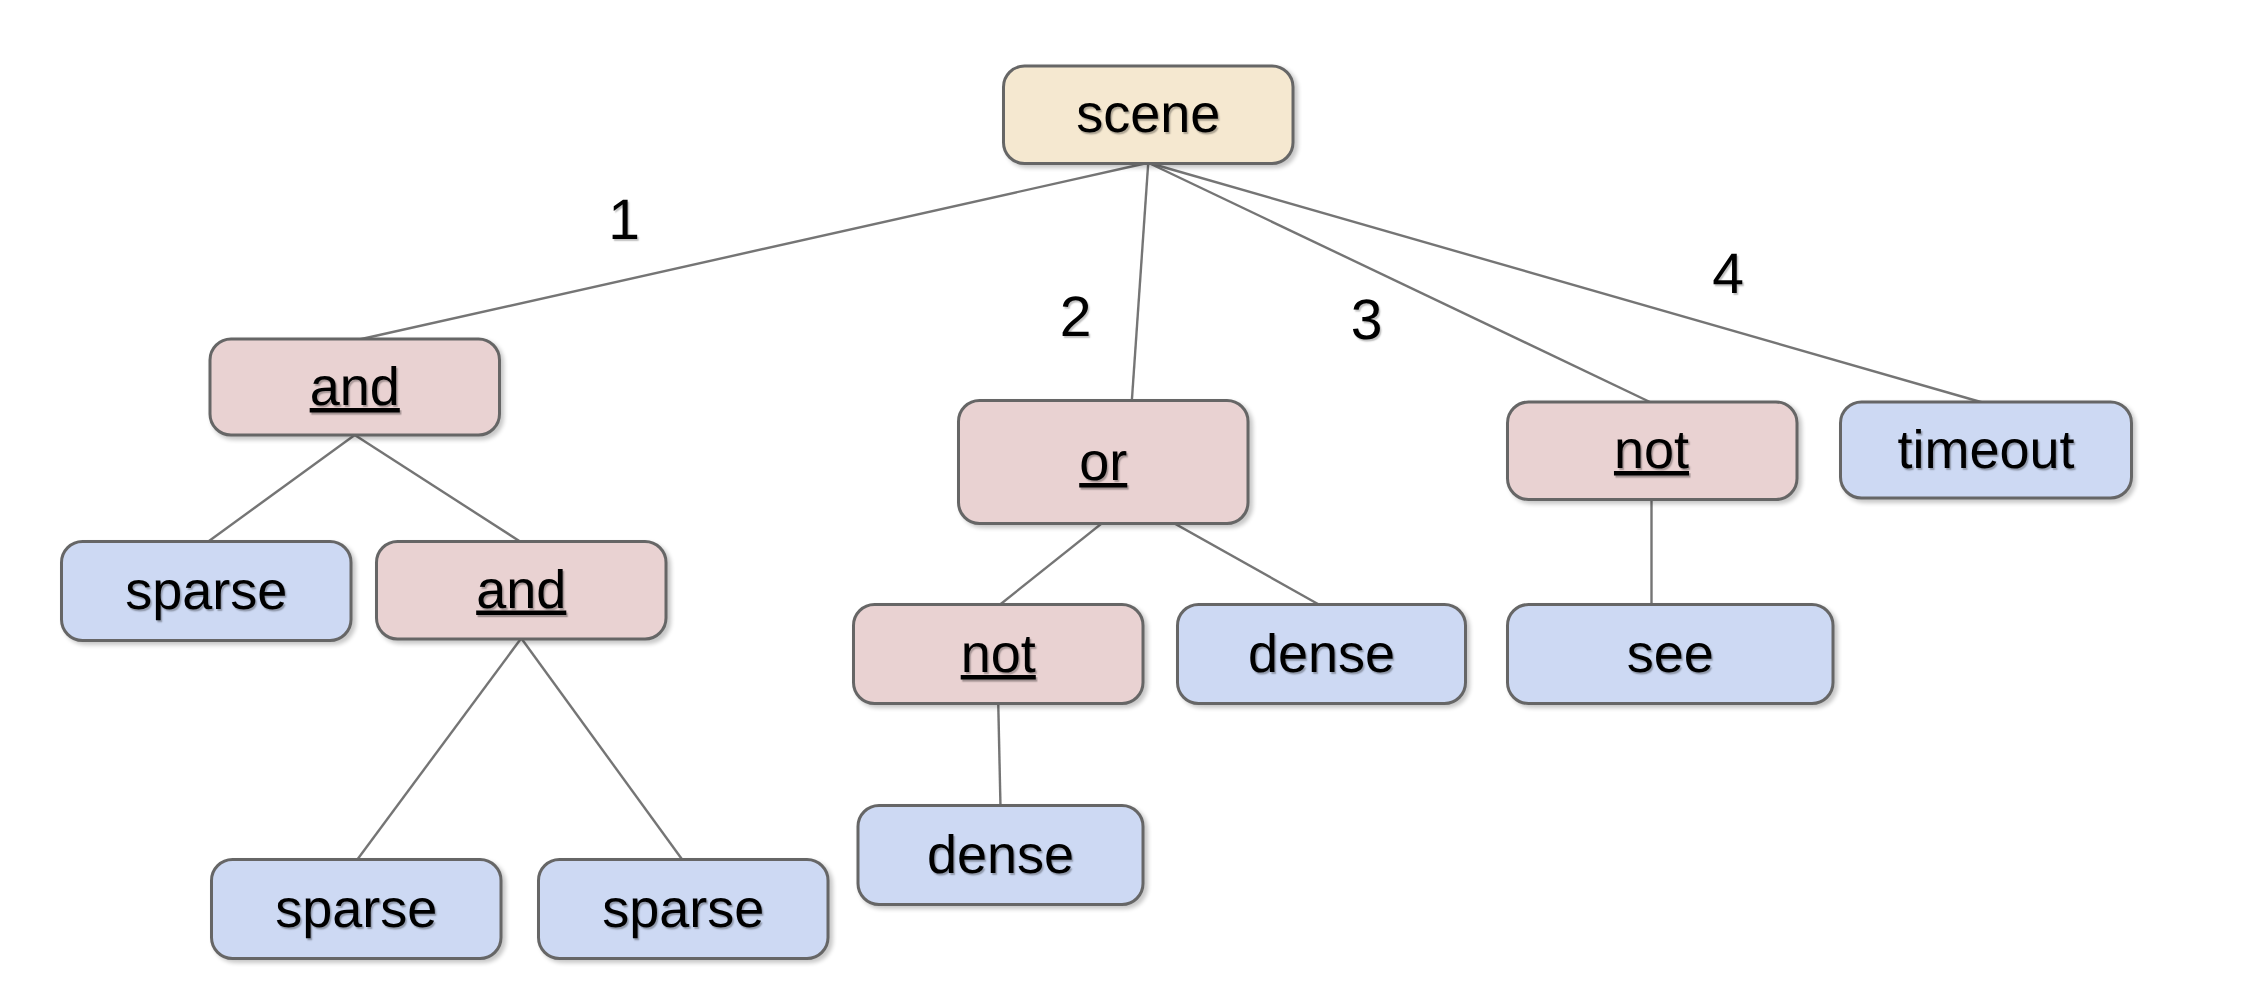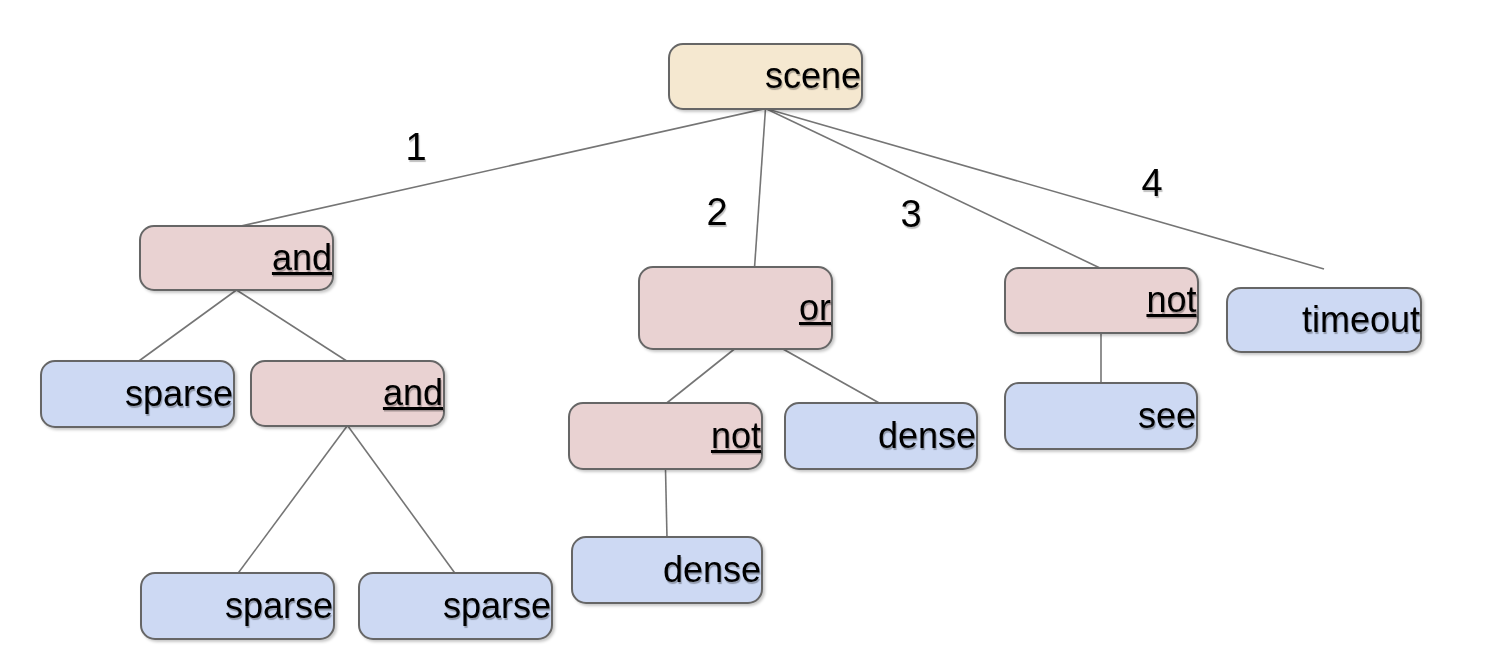--- a/index.html
+++ b/index.html
@@ -14,21 +14,21 @@
   .edges-svg {
     position: absolute;
     left: 0; top: 0;
     width: 1495px; height: 662px;
   }
   .node {
     position: absolute;
     box-sizing: border-box;
     display: flex;
     align-items: center;
-    justify-content: flex-end;
+    justify-content: center;
     border: 2px solid var(--border-color, #666666);
     border-radius: 15px;
     box-shadow: 2px 2px 3px rgba(0,0,0,0.22);
     font-size: 36px;
     line-height: 1;
     color: var(--text-color, #000000);
     text-shadow: 1px 1.5px 1px rgba(0,0,0,0.30);
     user-select: none;
   }
   .node.root     { background: var(--root-fill, #f5e8d0); }
@@ -74,36 +74,36 @@
       </div>
       <div class="node operator" style="left: 139px; top: 225px; width: 195px; height: 66px;">
         <span>and</span>
       </div>
       <div class="node operator" style="left: 638px; top: 266px; width: 195px; height: 84px;">
         <span>or</span>
       </div>
       <div class="node operator" style="left: 1003.5px; top: 266.5px; width: 195px; height: 67px;">
         <span>not</span>
       </div>
-      <div class="node leaf" style="left: 1226px; top: 267px; width: 196px; height: 66px; margin-top: 20px;">
+      <div class="node leaf" style="left: 1226px; top: 267px; width: 196px; height: 66px;">
         <span>timeout</span>
       </div>
       <div class="node leaf" style="left: 40px; top: 360px; width: 195px; height: 68px;">
         <span>sparse</span>
       </div>
       <div class="node operator" style="left: 250px; top: 359.5px; width: 195px; height: 67px;">
         <span>and</span>
       </div>
       <div class="node operator" style="left: 568px; top: 402px; width: 195px; height: 68px;">
         <span>not</span>
       </div>
       <div class="node leaf" style="left: 784px; top: 402px; width: 194px; height: 68px;">
         <span>dense</span>
       </div>
-      <div class="node leaf" style="left: 1004px; top: 382px; width: 194px; height: 68px;">
+      <div class="node leaf" style="left: 1004px; top: 402px; width: 219px; height: 68px;">
         <span>see</span>
       </div>
       <div class="node leaf" style="left: 571px; top: 536px; width: 192px; height: 68px;">
         <span>dense</span>
       </div>
       <div class="node leaf" style="left: 140px; top: 572px; width: 195px; height: 68px;">
         <span>sparse</span>
       </div>
       <div class="node leaf" style="left: 358px; top: 572px; width: 195px; height: 68px;">
         <span>sparse</span>

